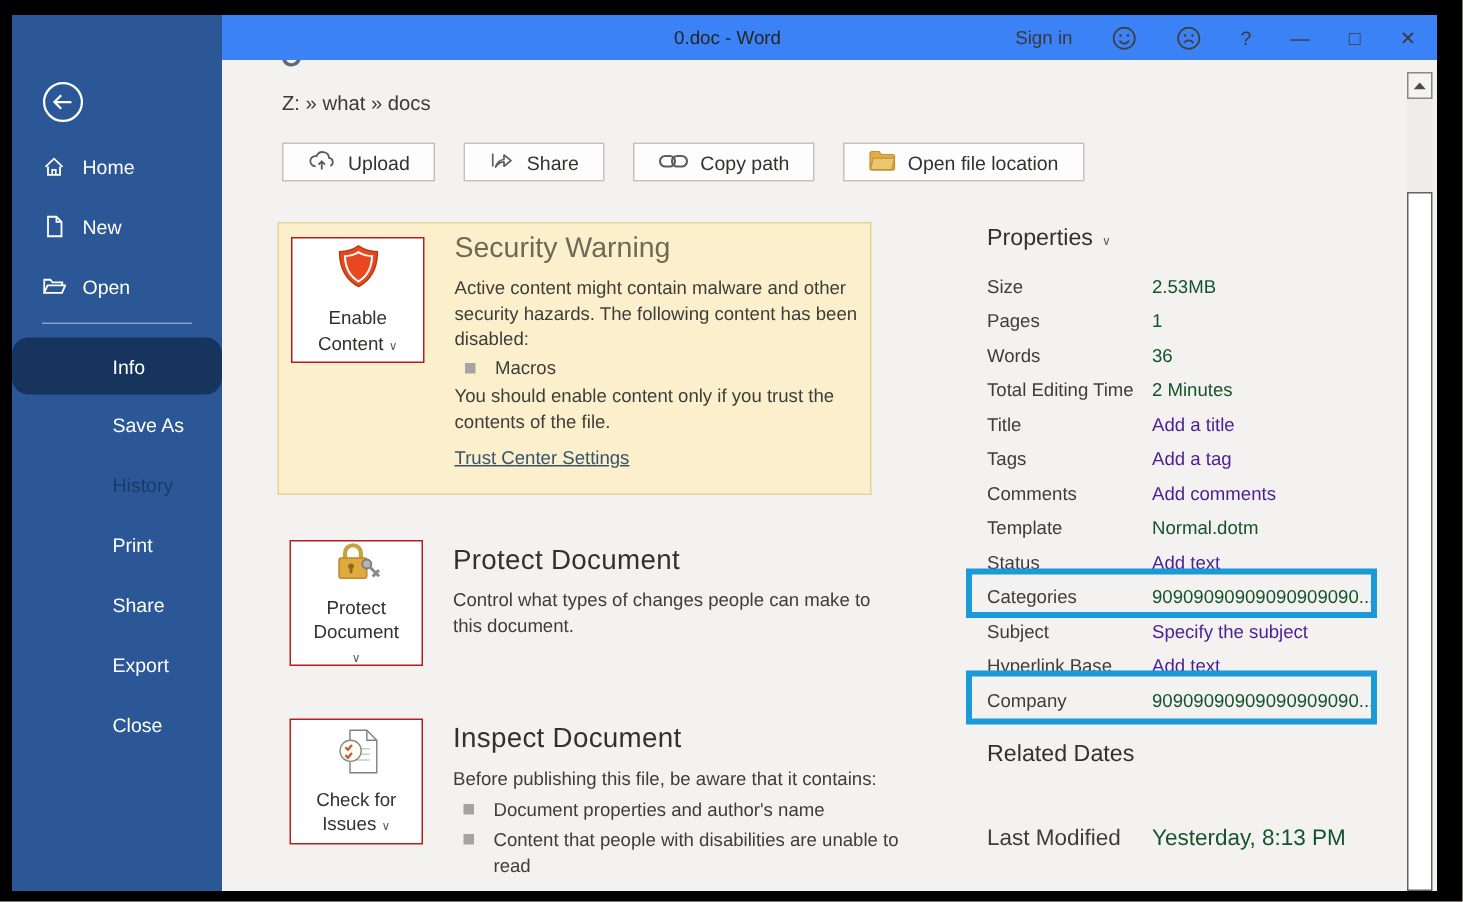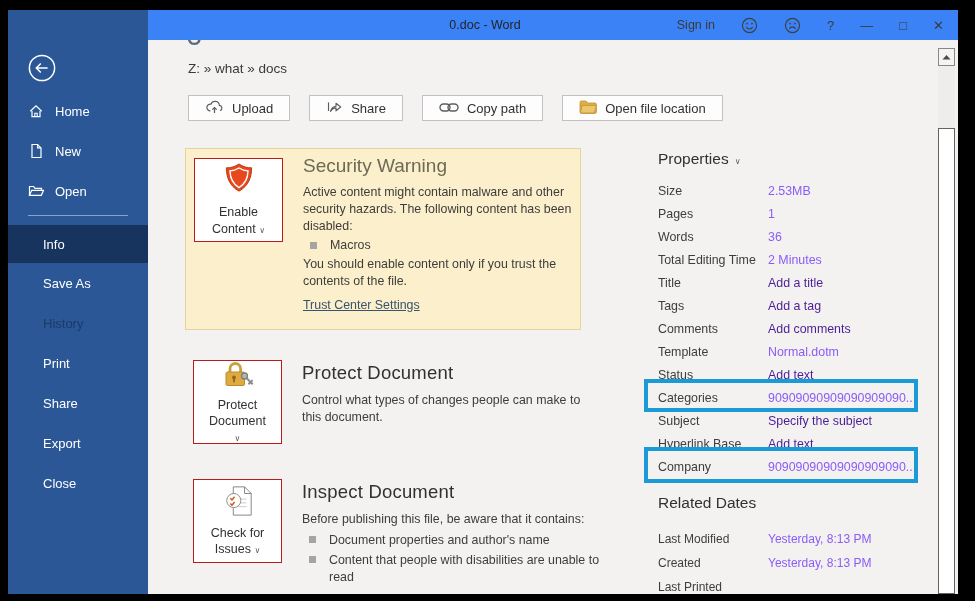--- a/index.html
+++ b/index.html
@@ -9,21 +9,21 @@
     -webkit-font-smoothing:antialiased;
   }
   .window{position:absolute;left:8px;top:10px;width:950px;height:584px;background:#f3f2f1;display:flex;}
 
   
   .sidebar{width:140px;flex-shrink:0;background:#2b5797;color:#fff;position:relative;}
   .back-btn{position:absolute;left:20px;top:44px;width:28px;height:28px;cursor:pointer;}
   .nav{position:absolute;top:81px;left:0;right:0;}
   .nav-item{height:40px;display:flex;align-items:center;padding-left:20px;gap:11px;font-size:13px;cursor:pointer;}
   .nav-item .nav-ico{width:16px;height:16px;display:inline-flex;}
-  .nav-item.noicon{padding-left:35px;}
+  .nav-item.noicon{padding-left:67px;border-radius:11px;}
   .nav-item.selected{background:#16345e;height:38px;}
   .nav-item.disabled{color:rgba(13,35,66,.55);cursor:default;}
   .nav-divider{border-top:1px solid rgba(255,255,255,.45);margin:4px 20px 9px 20px;}
 
   
   .main{flex:1;display:flex;flex-direction:column;position:relative;min-width:0;}
   .titlebar{height:30px;background:#3b82f6;position:relative;flex-shrink:0;}
   .tb-title{position:absolute;left:337px;top:0;height:30px;line-height:30px;transform:translateX(-50%);
             font-size:12.5px;color:#252423;white-space:nowrap;}
   .tb-controls{position:absolute;right:14px;top:0;height:30px;display:flex;align-items:center;gap:26px;color:#3b3a39;}
@@ -70,25 +70,25 @@
   .feat-bullets .bullet-row{align-items:flex-start;margin:2px 0 3px 0;}
   .feat-bullets .bullet-sq{margin-top:4px;}
   .feat-bullets .b-txt{width:290px;line-height:1.35;}
 
   
   .props-heading{position:absolute;left:510px;top:110px;font-size:15.5px;color:#33312f;}
   .props-heading .caret{margin-left:6px;}
   .prop-rows{position:absolute;left:510px;top:139px;width:272px;}
   .prop-row{height:23px;display:flex;align-items:center;font-size:12.4px;}
   .plabel{width:110px;color:#3e3d3b;flex-shrink:0;}
-  .pvalue{color:#8b5cf6;cursor:default;}
+  .pvalue{color:#14532d;cursor:default;}
   .pvalue.muted{color:#4c1d95;}
   .dates-heading{position:absolute;left:510px;top:454px;font-size:15.5px;color:#33312f;}
   .date-rows{position:absolute;left:510px;top:482px;width:272px;}
-  .date-row{height:24px;display:flex;align-items:flex-end;font-size:12px;}
+  .date-row{height:24px;display:flex;align-items:flex-start;font-size:15px;margin-top:28px;}
 
   
   .hl-rect{position:absolute;left:496px;width:274px;border:4px solid #1b9ad8;box-sizing:border-box;
            pointer-events:none;z-index:5;}
   .hl-cat{top:339px;height:33px;}
   .hl-com{top:407px;height:36px;}
 
   
   .scrollbar{position:absolute;right:2px;top:0;bottom:0;width:18px;}
   .sb-up{position:absolute;top:8px;left:0;width:17px;height:18px;background:#f5f4f3;border:1px solid #8a8886;

